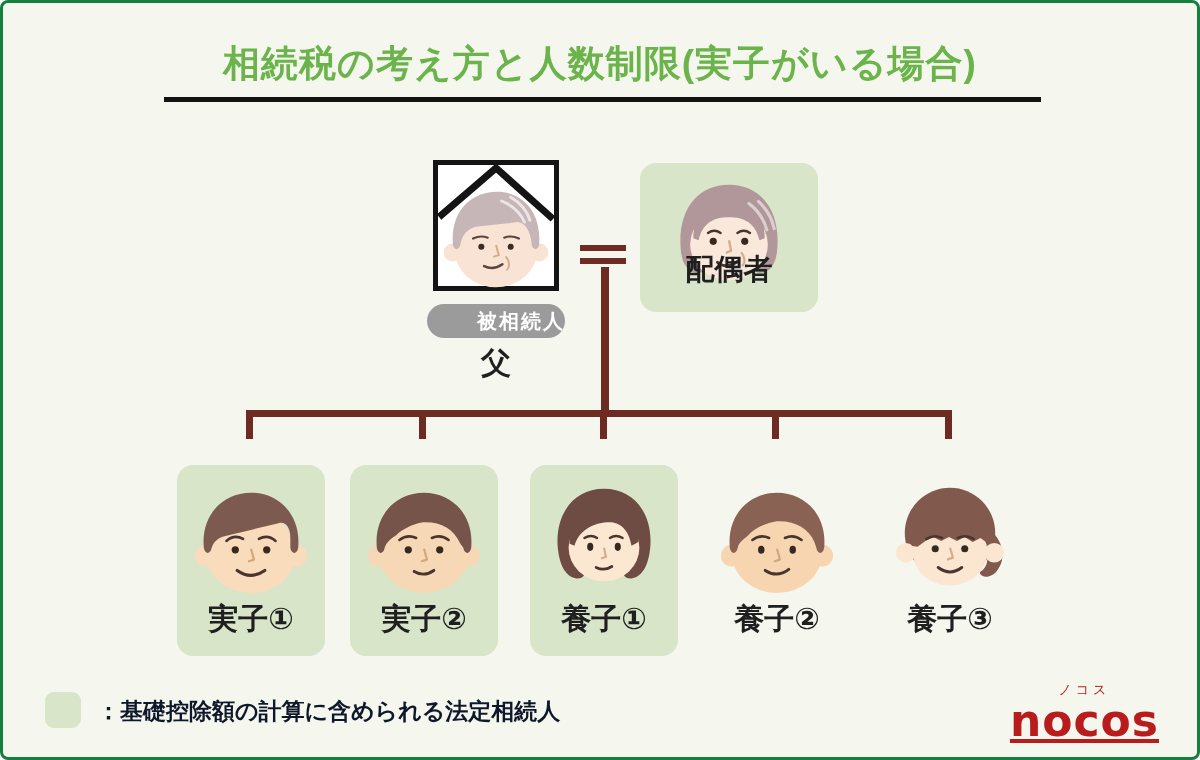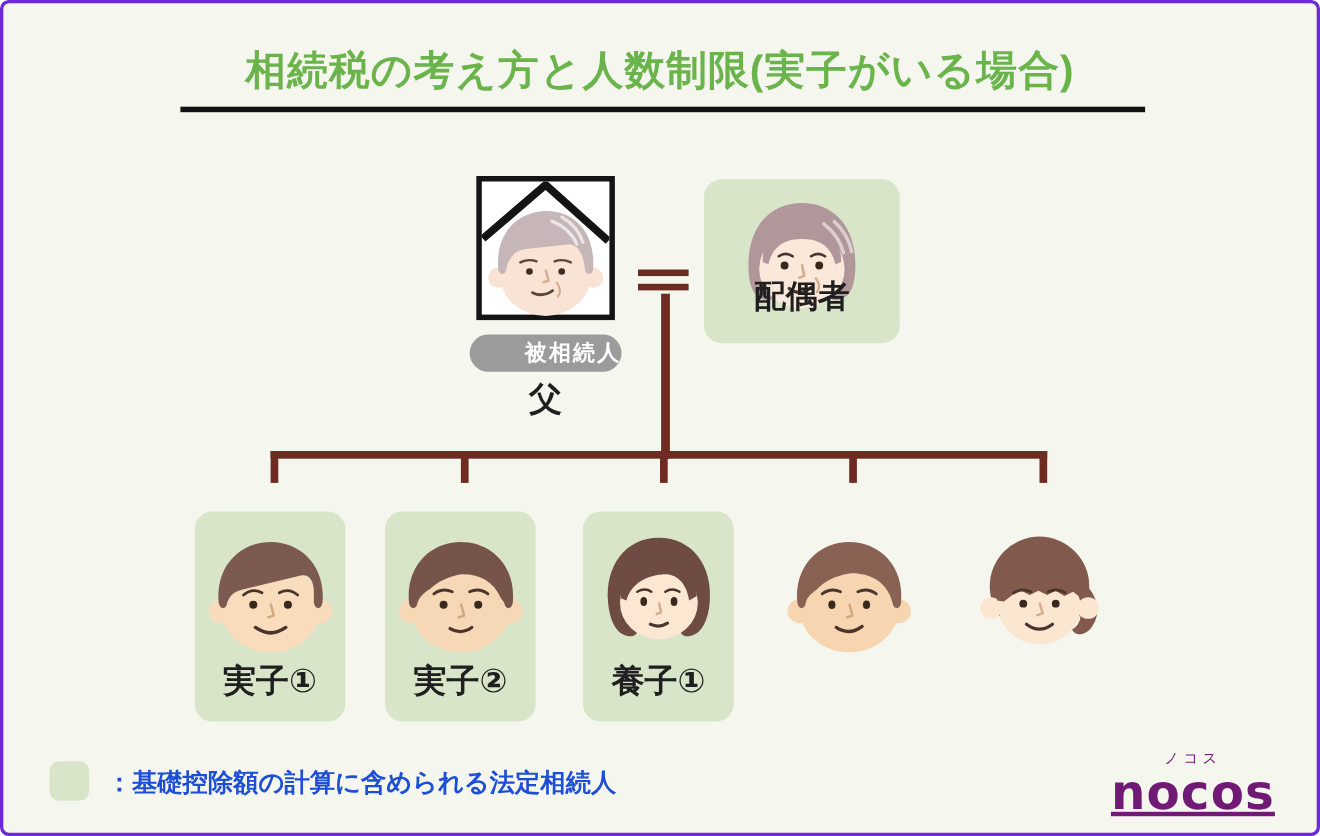--- a/index.html
+++ b/index.html
@@ -1,18 +1,18 @@
 <!DOCTYPE html>
 <html><head>
 <meta charset="utf-8">
 <style>
   html,body{margin:0;padding:0;background:#ffffff;}
   .canvas{
     position:relative;width:1200px;height:760px;box-sizing:border-box;
-    background:#f5f7ee;border:3px solid #6d28d9;border-radius:8px;overflow:hidden;
+    background:#f5f7ee;border:3px solid #15803d;border-radius:8px;overflow:hidden;
     font-family:"Liberation Sans","DejaVu Sans",sans-serif;color:#1f1f1f;
   }
   
   .title{
     position:absolute;top:36px;left:0;width:100%;text-align:center;
     font-size:37px;font-weight:bold;color:#6ab44b;letter-spacing:1px;white-space:nowrap;
   }
   .title-underline{position:absolute;left:161px;top:94px;width:877px;height:5px;background:#121212;}
   
   .line{position:absolute;background:#6e2b21;}
@@ -31,31 +31,31 @@
     line-height:34px;letter-spacing:2px;}
   .decedent-name{position:absolute;left:430px;top:340px;width:126px;text-align:center;
     font-size:30px;font-weight:bold;}
   
   .spouse-box{position:absolute;left:637px;top:160px;width:178px;height:149px;
     background:#d8e5c9;border-radius:16px;}
   .spouse-box .face{position:absolute;top:8px;left:50%;transform:translateX(-50%);}
   .member-label{position:absolute;bottom:22px;left:0;width:100%;text-align:center;
     font-weight:bold;font-size:29px;}
   
-  .child{position:absolute;top:462px;width:137px;height:191px;border-radius:16px;}
+  .child{position:absolute;top:462px;width:148px;height:191px;border-radius:16px;}
   .child.highlight{background:#d8e5c9;}
   .child .face{position:absolute;top:12px;left:50%;transform:translateX(-50%);}
   .child-label{position:absolute;bottom:16px;left:0;width:100%;text-align:center;
     font-size:30px;font-weight:bold;white-space:nowrap;}
   
   .legend-swatch{position:absolute;left:42px;top:689px;width:36px;height:36px;border-radius:9px;background:#d8e5c9;}
   .legend-label{position:absolute;left:94px;top:689px;height:36px;line-height:38px;
-    font-size:23px;font-weight:bold;color:#1d4ed8;white-space:nowrap;}
-  
-  .logo{position:absolute;right:38px;top:678px;text-align:center;color:#701a75;}
+    font-size:23px;font-weight:bold;color:#0f172a;white-space:nowrap;}
+  
+  .logo{position:absolute;right:38px;top:678px;text-align:center;color:#b91c1c;}
   .logo-kana{font-size:13px;letter-spacing:4px;}
   .logo-name{font-size:44px;font-weight:bold;line-height:1.0;letter-spacing:1px;
     font-family:"DejaVu Sans","Liberation Sans",sans-serif;text-decoration:underline;}
 </style>
 </head>
 <body>
 
 <div class="canvas">
 
   <div class="title">相続税の考え方と人数制限(実子がいる場合)</div>
@@ -165,37 +165,39 @@
         <circle cx="106" cy="80" r="11" fill="#f6d5b0"></circle>
       <ellipse cx="60" cy="77" rx="46" ry="41" fill="#f6d5b0"></ellipse>
       <path d="M12,72 C9,38 32,16 60,16 C88,16 111,38 108,72 C107,79 101,79 100,72 L98,66 C92,52 78,44 60,45 C47,47 36,53 30,60 C25,64 21,67 20,72 C19,79 13,79 12,72 Z" fill="#8a6253"></path>
       <path d="M35,64 Q43,58 52,62" stroke="#4a352e" stroke-width="2.6" fill="none" stroke-linecap="round"></path>
       <path d="M68,62 Q77,58 85,64" stroke="#4a352e" stroke-width="2.6" fill="none" stroke-linecap="round"></path>
       <ellipse cx="44" cy="74" rx="3.3" ry="4" fill="#38291f"></ellipse>
         <ellipse cx="76" cy="74" rx="3.3" ry="4" fill="#38291f"></ellipse>
       <path d="M60,73 L63,84 L57,86" stroke="#d3a77c" stroke-width="2.2" fill="none" stroke-linejoin="round"></path>
       <path d="M48,95 Q60,103 72,94" stroke="#4a352e" stroke-width="3" fill="none" stroke-linecap="round"></path>
     </svg>
+    <div class="child-label">養子②</div>
   </div>
 
   <div class="child" style="left:873px">
     <svg class="face" width="118" height="118" viewBox="0 0 120 120">
       <path d="M99,52 C114,64 118,82 108,95 C103,102 93,104 90,97 C99,92 101,81 93,68 Z" fill="#82594d"></path>
       <circle cx="60" cy="57" r="46" fill="#82594d"></circle>
       <circle cx="15" cy="77" r="10" fill="#fbe6d2"></circle>
         <circle cx="105" cy="77" r="10" fill="#fbe6d2"></circle>
       <ellipse cx="60" cy="76" rx="38" ry="34.5" fill="#fbe6d2"></ellipse>
       <path d="M21,70 C21,40 38,24 60,24 C82,24 99,40 99,68 L91,62 L83,66 L75,61 L67,65 L59,61 L51,65 L43,61 L35,65 L27,71 Z" fill="#82594d"></path>
       <path d="M36,63 Q44,58 52,62" stroke="#4a352e" stroke-width="2.6" fill="none" stroke-linecap="round"></path>
       <path d="M68,62 Q76,58 84,63" stroke="#4a352e" stroke-width="2.6" fill="none" stroke-linecap="round"></path>
       <circle cx="45" cy="73" r="3.6" fill="#38291f"></circle>
         <circle cx="75" cy="73" r="3.6" fill="#38291f"></circle>
       <path d="M60,72 L63,82 L57,84" stroke="#d8ab8d" stroke-width="2.2" fill="none" stroke-linejoin="round"></path>
       <path d="M48,92 Q60,101 72,92" stroke="#4a352e" stroke-width="3" fill="none" stroke-linecap="round"></path>
     </svg>
+    <div class="child-label">養子③</div>
   </div>
 
   <div class="legend-swatch"></div>
   <div class="legend-label">：基礎控除額の計算に含められる法定相続人</div>
 
   <div class="logo">
     <div class="logo-kana">ノコス</div>
     <div class="logo-name">nocos</div>
   </div>
 

